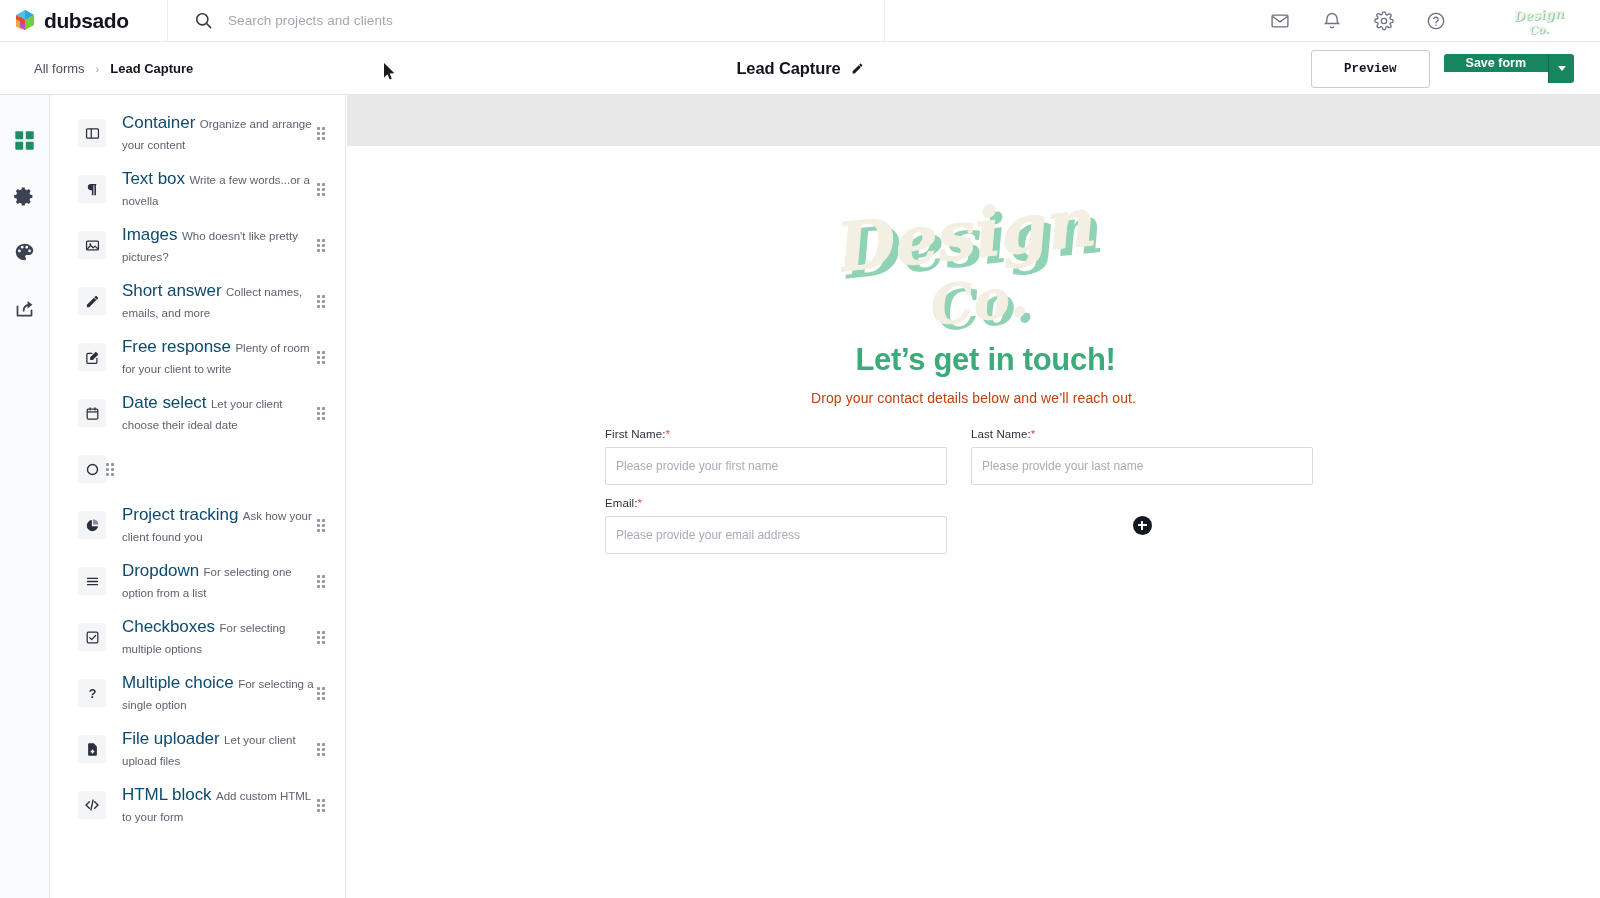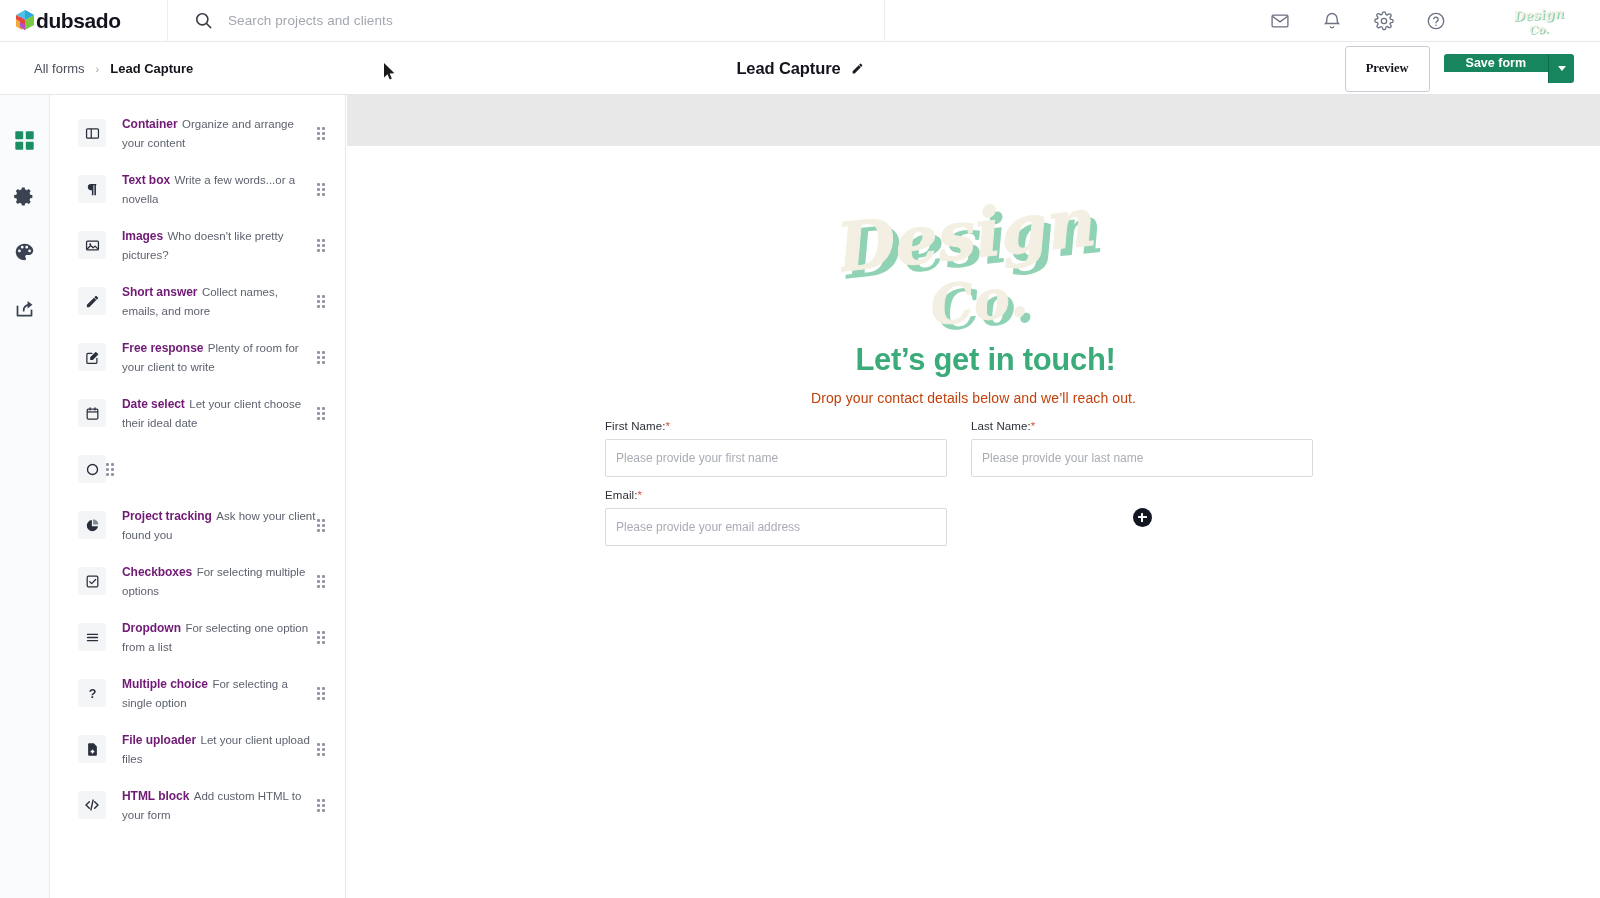--- a/index.html
+++ b/index.html
@@ -11,21 +11,21 @@
   }
 
   
   .topnav {
     position: absolute; top: 0; left: 0; width: 1600px; height: 42px;
     background: #ffffff; border-bottom: 1px solid #e8e8ea;
     display: flex; align-items: center;
   }
   .brand {
     width: 168px; height: 42px; display: flex; align-items: center;
-    padding-left: 14px; border-right: 1px solid #ececee;
+    gap: 8px; padding-left: 14px; border-right: 1px solid #ececee;
   }
   .cube { width: 22px; height: 24px; position: relative; flex: 0 0 auto; }
   .cube svg { display:block; }
   .brandname {
     font-size: 21px; font-weight: 700; color: #14141e;
     letter-spacing: -0.4px; line-height: 1;
   }
   .searchwrap {
     flex: 1; height: 42px; display: flex; align-items: center;
     gap: 14px; padding-left: 26px; border-right: 1px solid #ececee;
@@ -68,23 +68,23 @@
   .form-title {
     font-size: 16.5px; font-weight: 700; color: #14141e; letter-spacing: -.1px;
   }
   .pencil { width: 13px; height: 13px; color: #1c1c26; pointer-events: auto; cursor: pointer; }
   .pencil svg { display: block; }
   .hdr-actions {
     position: absolute; right: 26px; top: 0; height: 53px;
     display: flex; align-items: center; gap: 14px;
   }
   .btn-preview {
-    height: 46px; padding: 0 20px; background: #fff; border: 1px solid #c9ccd4;
+    height: 38px; padding: 0 32px; background: #fff; border: 1px solid #c9ccd4;
     border-radius: 3px; font-size: 12.5px; font-weight: 700; color: #14141e;
-    font-family: Liberation Serif, serif; cursor: pointer;
+    font-family: Liberation Mono, monospace; cursor: pointer;
     display: flex; align-items: center;
   }
   .save-group { display: flex; height: 29px; border-radius: 3px; overflow: hidden; }
   .btn-save {
     height: 18px; padding: 0 22px; background: #17865e; border: none;
     font-size: 12.5px; font-weight: 700; color: #ffffff;
     font-family: "Liberation Sans", sans-serif; cursor: pointer;
     display: flex; align-items: center;
   }
   .btn-save-caret {
@@ -118,21 +118,21 @@
     padding: 0 18px 0 28px; cursor: grab; position: relative;
   }
   .comp-icon {
     width: 28px; height: 28px; border-radius: 4px; background: #f4f5f7;
     display: flex; align-items: center; justify-content: center;
     color: #2a2f3d; flex: 0 0 auto;
   }
   .comp-icon svg { display: block; }
   .comp-text { flex: 1; margin-left: 16px; }
   .comp-title {
-    font-size: 12px; font-weight: 700; color: #701a75;
+    font-size: 17px; font-weight: 400; color: #0c4a6e;
     line-height: 1.35; letter-spacing: -.05px;
   }
   .comp-sub { font-size: 11.5px; color: #5d626e; line-height: 1.5; }
   .drag {
     width: 10px; height: 13px; display: grid;
     grid-template-columns: 3px 3px; grid-template-rows: 3px 3px 3px;
     gap: 2px; cursor: grab; flex: 0 0 auto;
   }
   .drag i { background: #9096a4; border-radius: 1px; display: block; }
 
@@ -156,21 +156,21 @@
   .headline {
     text-align: center; font-size: 31px; font-weight: 700;
     color: #3cab7a; letter-spacing: -.3px; margin-top: -2px; margin-left: 24px;
   }
   .subline {
     text-align: center; font-size: 14px; color: #c2410c;
     margin-top: 12px; letter-spacing: .1px;
   }
 
   .fields {
-    margin-top: 14px; padding: 0 258px 0 258px;
+    margin-top: 22px; padding: 0 258px 0 258px;
     display: flex; flex-wrap: wrap; gap: 0 24px;
   }
   .field { width: 342px; margin-bottom: 12px; }
   .field-label {
     font-size: 11.5px; color: #2d3039; margin-bottom: 7px; font-weight: 400;
     letter-spacing: .1px;
   }
   .req { color: #d94f3d; }
   .field-input {
     width: 342px; height: 27px; border: 1px solid #d8dadf; border-radius: 2px;
@@ -493,50 +493,50 @@
         <i></i>
         <i></i>
         <i></i>
         <i></i>
         <i></i>
       </span>
   </div>
 
   <div class="comp">
     <span class="comp-icon">
-      <svg width="15" height="15" viewBox="0 0 24 24" fill="none" stroke="currentColor" stroke-width="2">
-        <rect x="3.5" y="3.5" width="17" height="17" rx="2"></rect>
-        <path d="M7.5 12.2 10.7 15.4 17 8.8" stroke-linecap="round" stroke-linejoin="round"></path>
-      </svg>
-    </span>
-    <span class="comp-text">
-      <span class="comp-title">Checkboxes</span>
-      <span class="comp-sub">For selecting multiple options</span>
-    </span>
-    <span class="drag">
-        <i></i>
-        <i></i>
-        <i></i>
-        <i></i>
-        <i></i>
-        <i></i>
-      </span>
-  </div>
-
-  <div class="comp">
-    <span class="comp-icon">
       <svg width="15" height="15" viewBox="0 0 24 24" fill="none" stroke="currentColor" stroke-width="2.2" stroke-linecap="round">
         <line x1="4" y1="7" x2="20" y2="7"></line>
           <line x1="4" y1="12" x2="20" y2="12"></line>
           <line x1="4" y1="17" x2="20" y2="17"></line>
       </svg>
     </span>
     <span class="comp-text">
       <span class="comp-title">Dropdown</span>
       <span class="comp-sub">For selecting one option from a list</span>
+    </span>
+    <span class="drag">
+        <i></i>
+        <i></i>
+        <i></i>
+        <i></i>
+        <i></i>
+        <i></i>
+      </span>
+  </div>
+
+  <div class="comp">
+    <span class="comp-icon">
+      <svg width="15" height="15" viewBox="0 0 24 24" fill="none" stroke="currentColor" stroke-width="2">
+        <rect x="3.5" y="3.5" width="17" height="17" rx="2"></rect>
+        <path d="M7.5 12.2 10.7 15.4 17 8.8" stroke-linecap="round" stroke-linejoin="round"></path>
+      </svg>
+    </span>
+    <span class="comp-text">
+      <span class="comp-title">Checkboxes</span>
+      <span class="comp-sub">For selecting multiple options</span>
     </span>
     <span class="drag">
         <i></i>
         <i></i>
         <i></i>
         <i></i>
         <i></i>
         <i></i>
       </span>
   </div>

